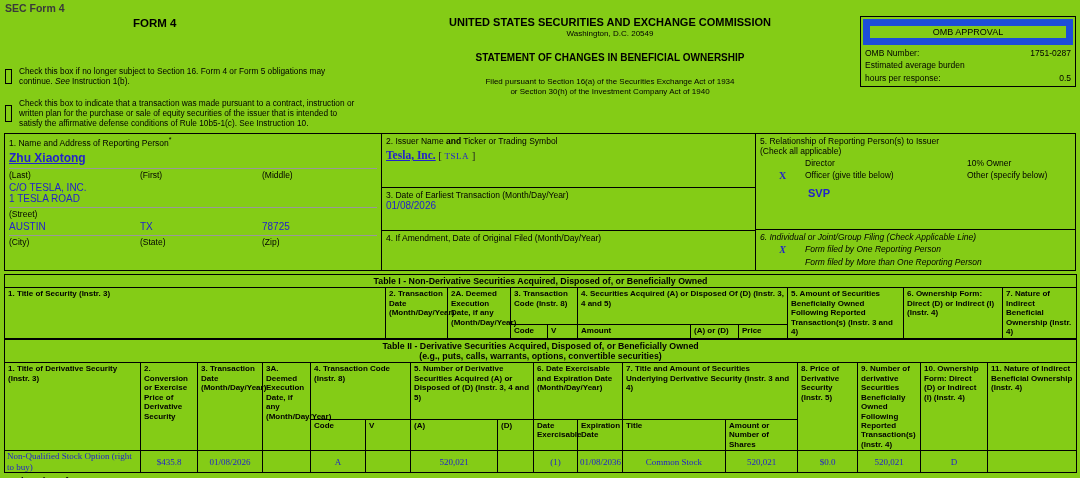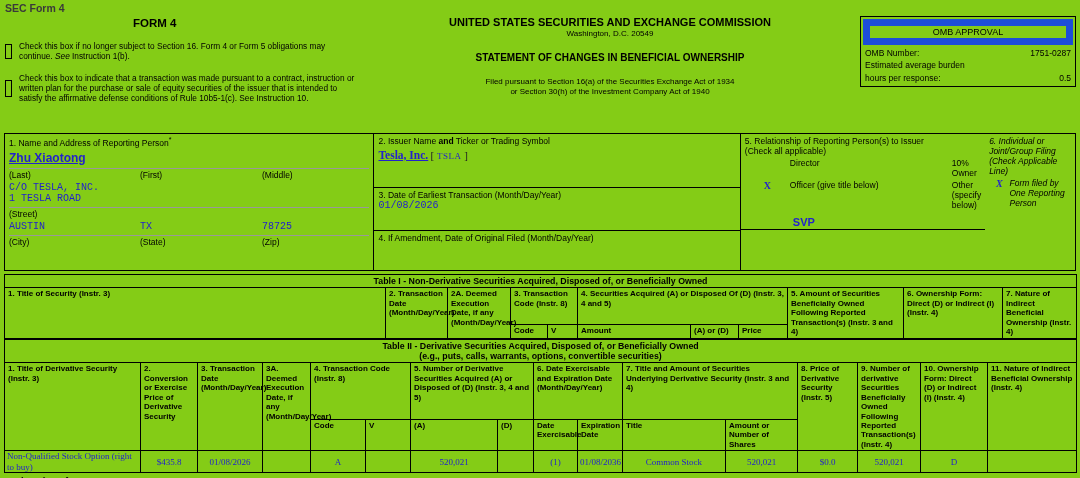--- a/index.html
+++ b/index.html
@@ -13,45 +13,45 @@
   .form4 { position:absolute; top:17px; left:133px; font-size:11.5px; font-weight:bold; }
   .center-head { position:absolute; top:16px; left:320px; width:580px; text-align:center; }
   .center-head .commission { font-size:11px; font-weight:bold; }
   .center-head .location { font-size:8px; margin-top:1px; }
   .center-head .statement { font-size:10px; font-weight:bold; margin-top:14px; }
   .center-head .pursuant { font-size:8px; margin-top:14px; line-height:1.3; }
   .omb-box { position:absolute; top:16px; left:860px; width:216px; border:1px solid #000; padding:2px; font-size:8.5px; }
   .omb-title { border:7px solid #1d4ed8; text-align:center; font-size:9px; padding:1px 0; margin-bottom:2px; }
   .omb-row { display:flex; justify-content:space-between; padding:0 2px; line-height:1.45; }
   
-  .cb-area { position:absolute; top:41px; left:5px; width:352px; }
+  .cb-area { position:absolute; top:66px; left:5px; width:352px; }
   .cb-row { display:flex; align-items:center; margin-bottom:11px; }
   .cb { width:7px; height:15px; border:1px solid #000; flex:none; margin-right:7px; }
   .cb2 { height:17px; }
   .cb-text { font-size:8.3px; line-height:1.25; }
   
   .form-grid { position:absolute; top:133px; left:4px; width:1072px; height:138px; display:flex; border:1px solid #000; font-size:8.5px; }
   .fcell { padding:2px 4px; }
   .col-left { width:377px; border-right:1px solid #000; }
   .col-mid { width:374px; border-right:1px solid #000; display:flex; flex-direction:column; }
-  .col-right { flex:1; display:flex; }
+  .col-right { flex:1; display:flex; flex-direction:column; }
   .cell2 { height:54px; border-bottom:1px solid #000; }
   .cell3 { height:43px; border-bottom:1px solid #000; }
   .cell4 { flex:1; }
   .cell5 { height:96px; border-bottom:1px solid #000; }
   .cell6 { flex:1;font-style:italic; }
   .sup { vertical-align:super; font-size:7px; }
   .name-link { display:inline-block; margin-top:3px; font-size:12px; font-weight:bold; color:var(--link); text-decoration:underline; }
   .sepline { border-top:1px solid #999; margin:3px 0 1px; }
   .addr-cols { display:flex; }
   .addr-cols .c1 { width:131px; }
   .addr-cols .c2 { width:122px; }
   .addr-cols .c3 { flex:1; }
   .plabel { font-size:8.5px; }
-  .bval { font-family:Liberation Mono, monospace; color:var(--value); font-size:10px; }
+  .bval { font-family:Liberation Sans, sans-serif; color:var(--value); font-size:10px; }
   .issuer-link { font-family:"Liberation Serif", serif; font-size:11.5px; font-weight:bold; color:var(--link); text-decoration:underline; }
   .ticker-wrap { font-family:"Liberation Serif", serif; font-size:11px; color:#222; }
   .ticker { font-size:9px; color:var(--value); letter-spacing:0.5px;text-align:right; }
   .cell-gap { margin-top:3px; display:block; }
   .rel-row { display:flex; margin-top:2px; }
   .mark { width:45px; text-align:center; font-family:"Liberation Serif", serif; font-weight:bold; color:var(--value); font-size:10px; }
   .rel-l1 { width:162px; }
   .rel-l2 { flex:1; }
   .svp { margin-left:48px; margin-top:6px; font-size:11px; font-weight:bold; color:var(--value); }
   
@@ -169,20 +169,24 @@
           <span class="rel-l1">Officer (give title below)</span>
           <span class="rel-l2">Other (specify below)</span>
         </div>
         <div class="svp">SVP</div>
       </div>
       <div class="cell6 fcell">
         <div>6. Individual or Joint/Group Filing (Check Applicable Line)</div>
         <div class="rel-row">
           <span class="mark">X</span>
           <span>Form filed by One Reporting Person</span>
+        </div>
+        <div class="rel-row">
+          <span class="mark"></span>
+          <span>Form filed by More than One Reporting Person</span>
         </div>
       </div>
     </div>
   </div>
 
   <div style="height:272px;"></div>
 
   <table class="t1">
     <colgroup>
       <col style="width:381px">

